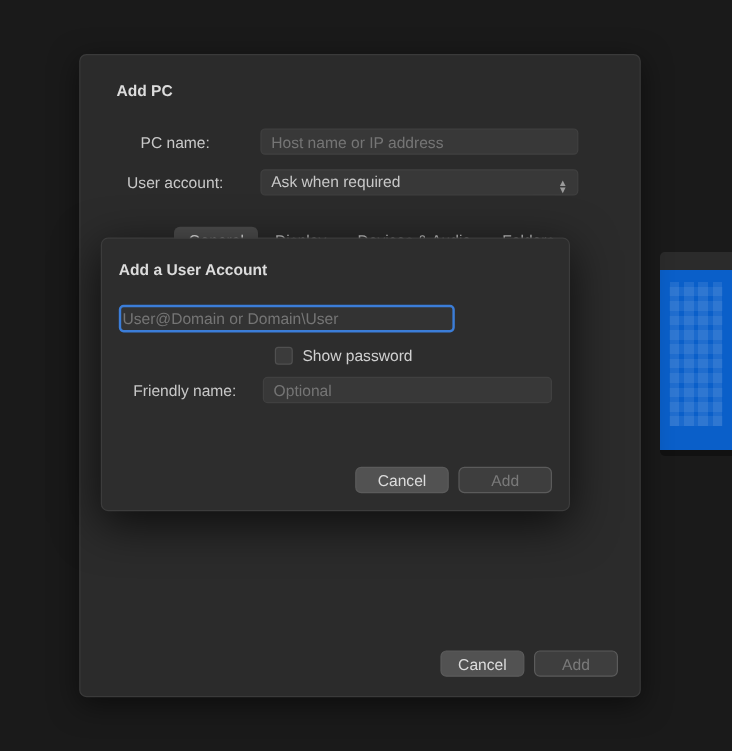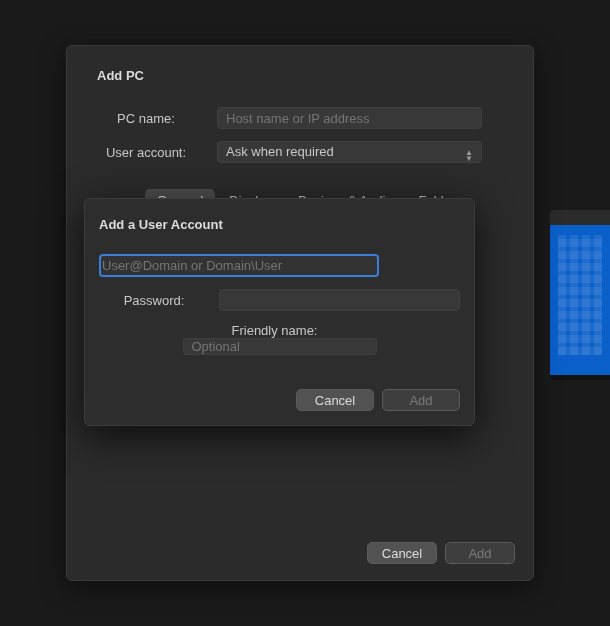--- a/index.html
+++ b/index.html
@@ -225,27 +225,27 @@
   </div>
 </div>
 
 <div class="modal">
   <div class="modal-title">Add a User Account</div>
 
   <div class="form-row">
     <input class="text-field focused" type="text" placeholder="User@Domain or Domain\User" style="">
   </div>
 
-  <div class="form-row">
-    <div class="form-label">Password:</div>
-    <input class="text-field" type="password" style="">
-  </div>
-
-
-  <div class="form-row" style="margin-top:6px;flex-direction:column;">
+
+  <div class="checkbox-row">
+    <div class="checkbox"></div>
+    <span>Show password</span>
+  </div>
+
+  <div class="form-row" style="margin-top:6px;">
     <div class="form-label">Friendly name:</div>
     <input class="text-field" type="text" placeholder="Optional" style="">
   </div>
 
   <div class="modal-buttons">
     <div class="btn">Cancel</div>
     <div class="btn disabled">Add</div>
   </div>
 </div>
 

